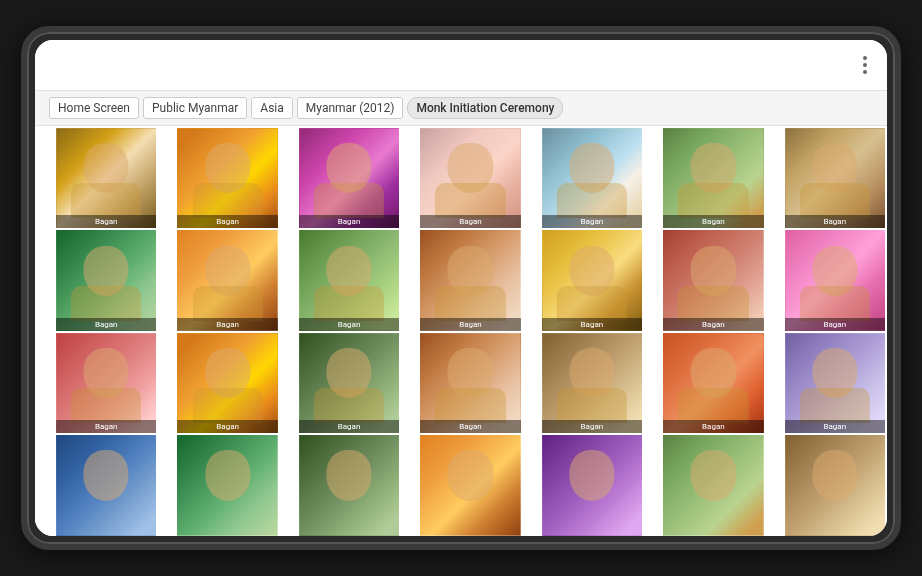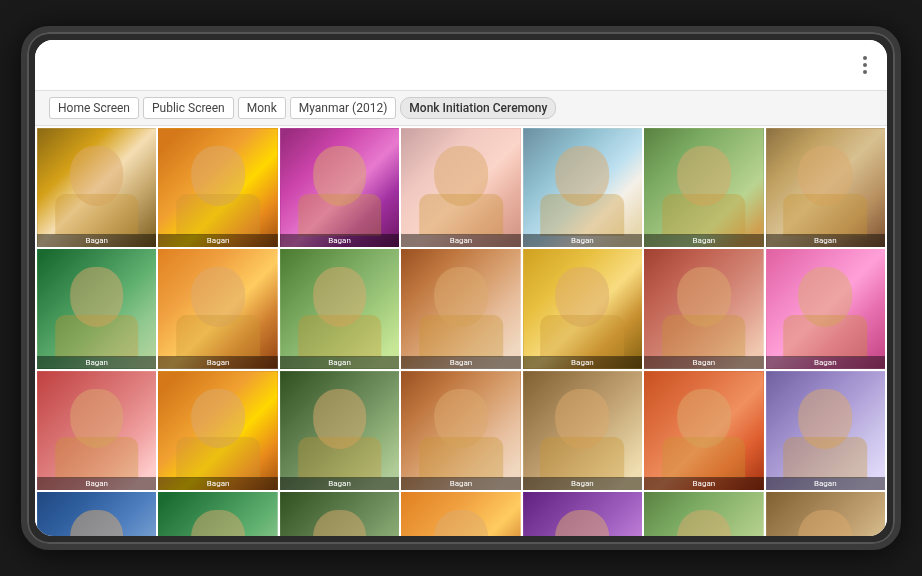--- a/index.html
+++ b/index.html
@@ -141,20 +141,21 @@
       grid-template-columns: repeat(7, 1fr);
       gap: 2px;
       padding: 2px;
     }
 
     .photo-cell {
       position: relative;
       aspect-ratio: 1;
       overflow: hidden;
       cursor: pointer;
+      margin-left: 19px;
     }
 
     .photo-cell .photo-bg {
       width: 100%;
       height: 100%;
       background-size: cover;
       background-position: center;
       transition: transform 0.2s;
     }
 
@@ -242,22 +243,22 @@
       </div>
       <div class="header-menu-btn">
         <span></span>
         <span></span>
         <span></span>
       </div>
     </div>
 
     <div class="breadcrumb">
     <div class="breadcrumb-item">Home Screen</div>
-        <div class="breadcrumb-item">Public Screen</div>
-        <div class="breadcrumb-item">Monk</div>
+        <div class="breadcrumb-item">Public Myanmar</div>
+        <div class="breadcrumb-item">Asia</div>
         <div class="breadcrumb-item">Myanmar (2012)</div>
         <div class="breadcrumb-item">Monk Initiation Ceremony</div>
       </div>
 
     <div class="photo-grid-container">
       <div class="photo-grid">
       <div class="photo-cell">
             <div class="photo-bg p1"></div>
             <div class="face-overlay"></div>
             <div class="costume-overlay"></div>

